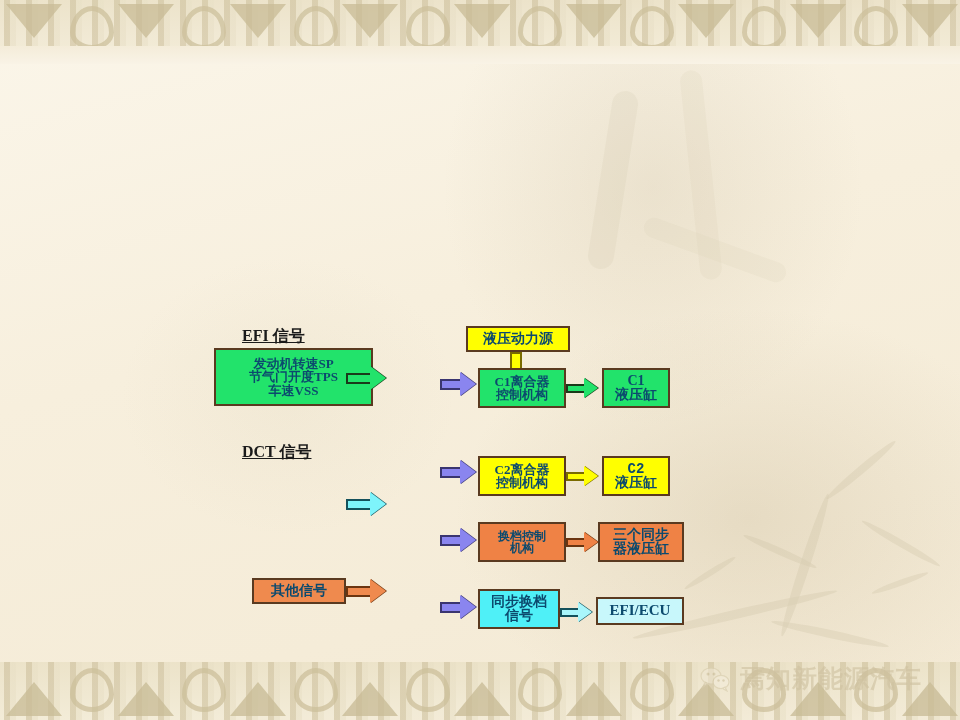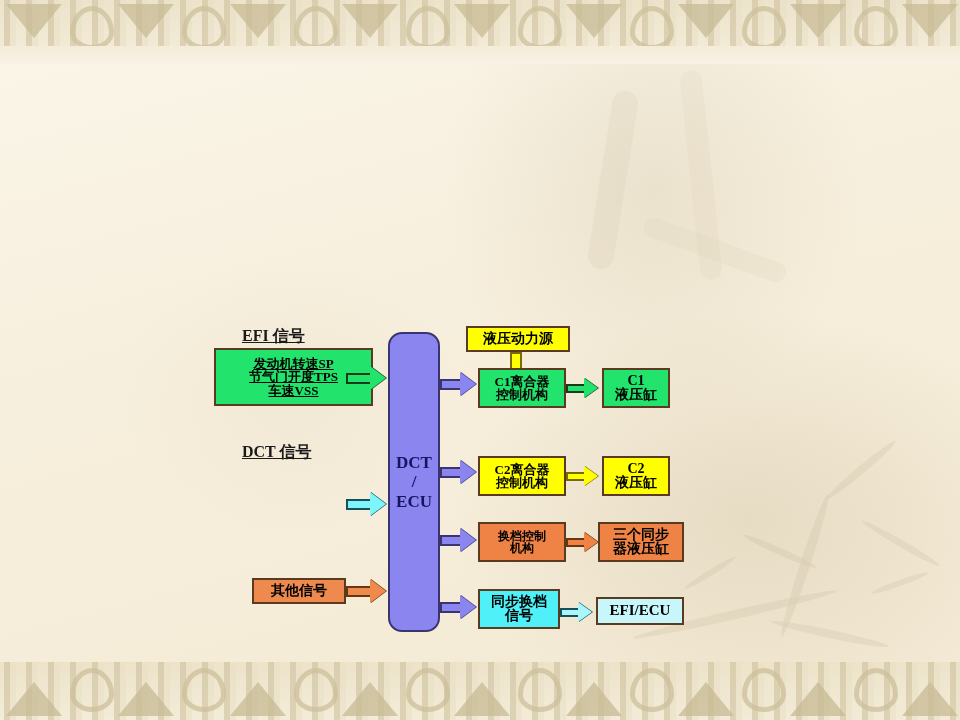--- a/index.html
+++ b/index.html
@@ -62,21 +62,21 @@
     font-size:37px;line-height:56px;color:#15706a;
   }
   .body-text .indent{display:inline-block;width:110px;}
 
   
   #diagram{position:absolute;left:190px;top:322px;width:520px;height:330px;}
   .node{
     position:absolute;box-sizing:border-box;
     border:2px solid #5a3a20;
     display:flex;flex-direction:column;align-items:center;justify-content:center;
-    font-weight:bold;color:#000000;text-align:center;
+    font-weight:bold;color:#0c4a6e;text-align:center;
     font-family:"Liberation Serif","DejaVu Serif",serif;
     line-height:1.02;letter-spacing:0px;
   }
   .node span{display:block;white-space:nowrap;}
   .grp-label{
     position:absolute;font-weight:bold;color:#1a1a1a;
     font-family:"Liberation Serif","DejaVu Serif",serif;
     white-space:nowrap;
     text-decoration:underline;
   }
@@ -157,21 +157,21 @@
       <div class="knot" style="left:854px;bottom:8px;"></div>
     </div>
   </div>
 
 
   <div id="diagram">
 
     <div class="grp-label" style="left:52px;top:4px;font-size:16px;">EFI 信号</div>
     <div class="grp-label" style="left:52px;top:120px;font-size:16px;">DCT 信号</div>
 
-    <div class="node" style="left:24px;top:26px;width:159px;height:58px;background:#22e36b;font-size:13px;text-decoration:underline;">
+    <div class="node" style="left:24px;top:26px;width:159px;height:58px;background:#22e36b;font-size:13px;">
       <span>发动机转速SP</span>
       <span>节气门开度TPS</span>
       <span>车速VSS</span>
     </div>
 
 
     <div class="node" style="left:62px;top:256px;width:94px;height:26px;background:#ef8a4e;font-size:14px;">
       <span>其他信号</span>
     </div>
 
@@ -181,25 +181,20 @@
     </div>
     <div class="arrow" style="left:156px;top:182px;">
       <div class="shaft" style="left:0;top:-5px;width:26px;height:11px;background:#7ef4fb;border:2px solid #14515c;border-right:none;"></div>
       <div class="head" style="left:24px;top:-12px;border-top:12px solid transparent;border-bottom:12px solid transparent;border-left:16px solid #7ef4fb;filter:drop-shadow(1px 0 0 #14515c);"></div>
     </div>
     <div class="arrow" style="left:156px;top:269px;">
       <div class="shaft" style="left:0;top:-5px;width:26px;height:11px;background:#ef8a4e;border:2px solid #6b3510;border-right:none;"></div>
       <div class="head" style="left:24px;top:-12px;border-top:12px solid transparent;border-bottom:12px solid transparent;border-left:16px solid #ef8a4e;filter:drop-shadow(1px 0 0 #6b3510);"></div>
     </div>
 
-    <div class="ecu" style="left:198px;top:10px;width:52px;height:300px;font-size:17px;">
-      <span>DCT</span>
-      <span>/</span>
-      <span>ECU</span>
-    </div>
 
     <div class="node" style="left:276px;top:4px;width:104px;height:26px;background:#ffff00;font-size:14px;">
       <span>液压动力源</span>
     </div>
     <div class="arrow" style="left:320px;top:30px;">
       <div class="shaft" style="left:0;top:0;width:12px;height:16px;background:#ffff00;border:2px solid #7a6b00;border-bottom:none;"></div>
       <div class="head" style="left:-6px;top:16px;border-left:12px solid transparent;border-right:12px solid transparent;border-top:13px solid #ffff00;filter:drop-shadow(0 1px 0 #7a6b00);"></div>
     </div>
 
     <div class="arrow" style="left:250px;top:62px;">
@@ -233,21 +228,21 @@
     </div>
 
     <div class="node" style="left:288px;top:134px;width:88px;height:40px;background:#ffff00;font-size:13px;">
       <span>C2离合器</span>
       <span>控制机构</span>
     </div>
     <div class="arrow" style="left:376px;top:154px;">
       <div class="shaft" style="left:0;top:-4px;width:20px;height:9px;background:#ffff00;border:2px solid #7a6b00;border-right:none;"></div>
       <div class="head" style="left:18px;top:-10px;border-top:10px solid transparent;border-bottom:10px solid transparent;border-left:14px solid #ffff00;filter:drop-shadow(1px 0 0 #7a6b00);"></div>
     </div>
-    <div class="node" style="left:412px;top:134px;width:68px;height:40px;background:#ffff00;font-size:14px;">
+    <div class="node" style="left:412px;top:134px;width:68px;height:40px;background:#ffff00;font-size:14px;font-family:Liberation Mono, monospace;">
       <span>C2</span>
       <span>液压缸</span>
     </div>
 
     <div class="node" style="left:288px;top:200px;width:88px;height:40px;background:#ef8245;font-size:12px;">
       <span>换档控制</span>
       <span>机构</span>
     </div>
     <div class="arrow" style="left:376px;top:220px;">
       <div class="shaft" style="left:0;top:-4px;width:20px;height:9px;background:#ef8245;border:2px solid #6b3510;border-right:none;"></div>
@@ -264,14 +259,29 @@
     </div>
     <div class="arrow" style="left:370px;top:290px;">
       <div class="shaft" style="left:0;top:-4px;width:20px;height:9px;background:#a9f6fb;border:2px solid #14515c;border-right:none;"></div>
       <div class="head" style="left:18px;top:-10px;border-top:10px solid transparent;border-bottom:10px solid transparent;border-left:14px solid #a9f6fb;filter:drop-shadow(1px 0 0 #14515c);"></div>
     </div>
     <div class="node" style="left:406px;top:275px;width:88px;height:28px;background:#c8f7fb;font-size:15px;">
       <span>EFI/ECU</span>
     </div>
   </div>
 
+  <div style="position:absolute;left:700px;top:662px;display:flex;align-items:center;gap:10px;opacity:.62;">
+    <span style="display:inline-block;width:30px;height:26px;">
+      <svg width="30" height="26" viewBox="0 0 30 26">
+        <ellipse cx="11" cy="10" rx="10" ry="8.2" fill="#efe7d2" stroke="#d8cdae" stroke-width="1.2"></ellipse>
+        <path d="M5 16 L3 21 L8.5 17.6 Z" fill="#efe7d2" stroke="#d8cdae" stroke-width="1.2"></path>
+        <circle cx="8" cy="8" r="1.5" fill="#cfc3a2"></circle>
+        <circle cx="14" cy="8" r="1.5" fill="#cfc3a2"></circle>
+        <ellipse cx="21" cy="16" rx="8" ry="6.6" fill="#f4eddb" stroke="#d8cdae" stroke-width="1.2"></ellipse>
+        <path d="M25 21 L27 25 L22.5 22.4 Z" fill="#f4eddb" stroke="#d8cdae" stroke-width="1.2"></path>
+        <circle cx="18.5" cy="14.5" r="1.2" fill="#cfc3a2"></circle>
+        <circle cx="23.5" cy="14.5" r="1.2" fill="#cfc3a2"></circle>
+      </svg>
+    </span>
+    <span style="font-size:25px;color:#cfc2a1;font-weight:bold;letter-spacing:1px;">焉知新能源汽车</span>
+  </div>
 
 </div>
 
 </body></html>

